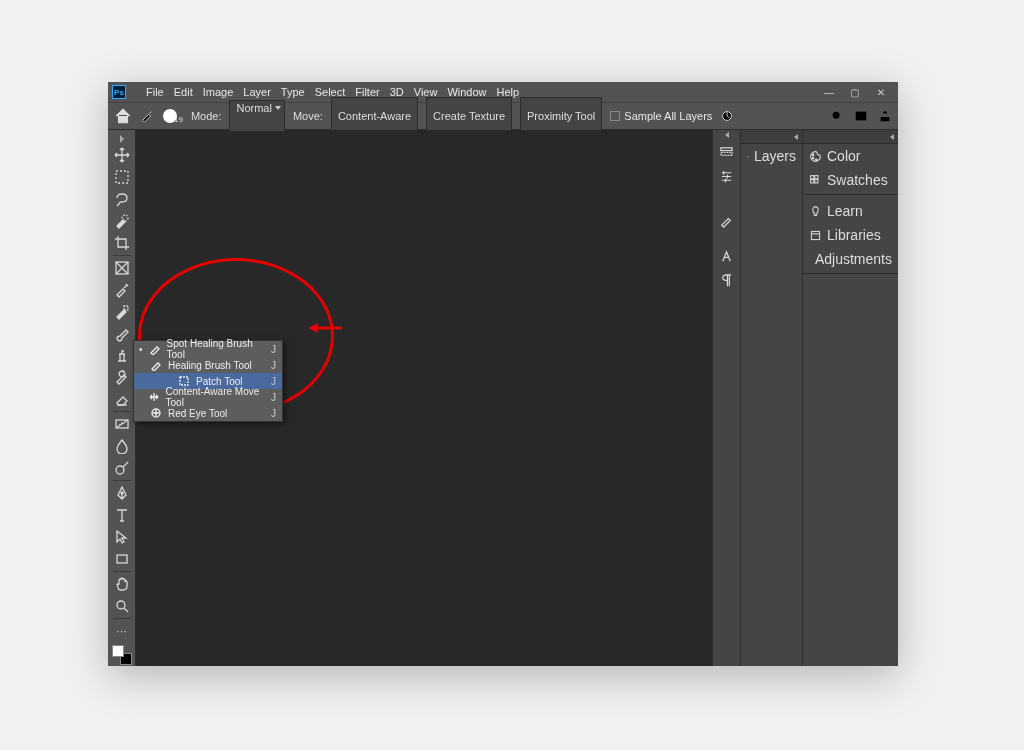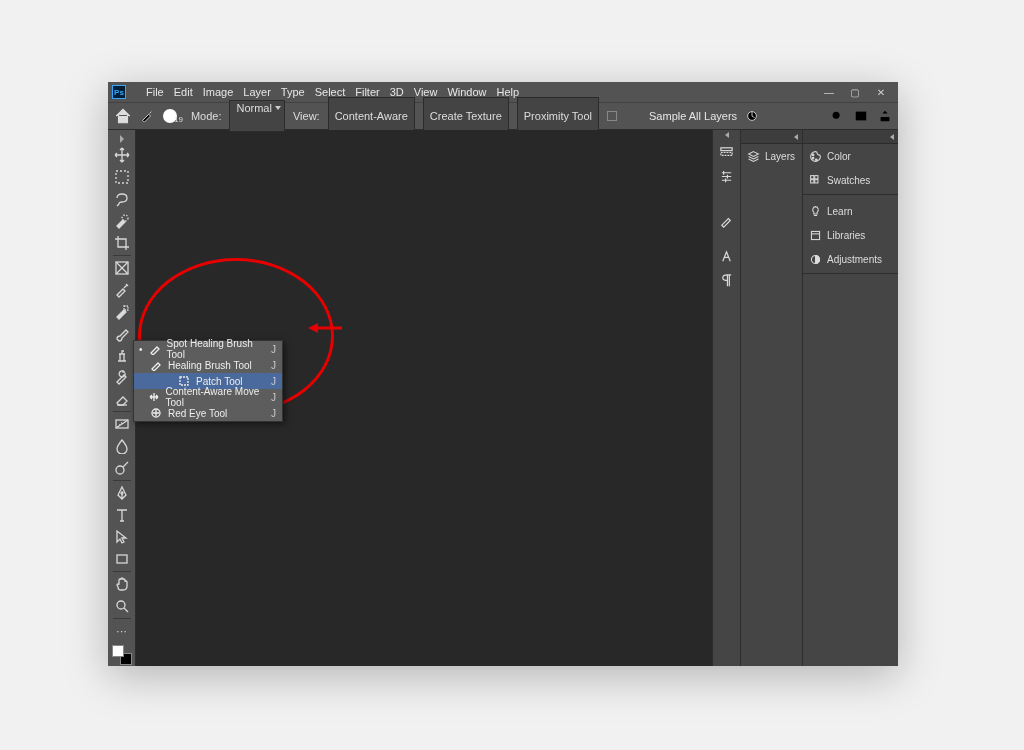--- a/index.html
+++ b/index.html
@@ -47,21 +47,21 @@
   
   .minidock{width:28px;background:#454545;border-left:1px solid #2d2d2d;display:flex;flex-direction:column;align-items:center;}
   .minidock .hdr{height:10px;width:100%;display:flex;justify-content:center;align-items:center;}
   .minidock .hdr:before{content:"";border-top:3px solid transparent;border-bottom:3px solid transparent;border-right:4px solid #aaa;}
   .dock-ico{width:22px;height:24px;display:flex;align-items:center;justify-content:center;color:#ddd;}
   .dock-ico svg{width:15px;height:15px;stroke:#d8d8d8;fill:none;stroke-width:1.3;}
   
   .panelstack{width:62px;background:#454545;border-left:1px solid #2d2d2d;display:flex;flex-direction:column;}
   .panel-head{height:14px;background:#3d3d3d;border-bottom:1px solid #2b2b2b;display:flex;justify-content:flex-end;align-items:center;padding-right:4px;}
   .panel-head:before{content:"";border-top:3px solid transparent;border-bottom:3px solid transparent;border-right:4px solid #aaa;}
-  .panel-row{height:24px;display:flex;align-items:center;gap:5px;padding:0 6px;color:#ddd;font-size:10px;}
+  .panel-row{height:24px;display:flex;align-items:center;gap:5px;padding:0 6px;color:#ddd;font-size:14px;}
   .panel-row svg{width:13px;height:13px;stroke:#d8d8d8;fill:none;stroke-width:1.3;}
   .panelstack2{width:96px;background:#454545;border-left:1px solid #2d2d2d;display:flex;flex-direction:column;}
   .panelstack2 .group{border-bottom:1px solid #2d2d2d;padding-bottom:2px;margin-bottom:4px;}
   
   .flyout{position:absolute;left:25px;top:210px;background:#5d5d5d;border:1px solid #333;box-shadow:2px 2px 6px rgba(0,0,0,0.5);font-size:10px;min-width:150px;z-index:10;}
   .flyout .row{display:flex;align-items:center;height:16px;padding:0 6px 0 4px;gap:5px;color:#eee;}
   .flyout .row.sel{background:#4a6a9d;padding-left:32px;}
   .flyout .row .bullet{width:6px;text-align:center;}
   .flyout .row .fico{width:14px;display:flex;justify-content:center;}
   .flyout .row .fico svg{width:12px;height:12px;stroke:#eee;fill:none;stroke-width:1.3;}
@@ -109,25 +109,25 @@
         </svg>
     </span>
     <span style="display:flex;align-items:flex-end;">
       <span class="brush-swatch">
           <span class="brush-dot"></span>
         </span>
       <span class="brush-size">19</span>
     </span>
     <span class="lbl">Mode:</span>
     <span class="dropdown">Normal</span>
-    <span class="lbl">View:</span>
+    <span class="lbl">Move:</span>
     <span class="opt-btn">Content-Aware</span>
     <span class="opt-btn">Create Texture</span>
     <span class="opt-btn">Proximity Tool</span>
-    <span style="display:flex;align-items:center;gap:28px;">
+    <span style="display:flex;align-items:center;">
       <span class="checkbox"></span>
       <span>Sample All Layers</span>
     </span>
     <span class="ico">
       <svg viewBox="0 0 16 16">
           <circle cx="8" cy="8" r="5" stroke="#ddd"></circle>
           <path d="M8 3 L8 8 L11 10" stroke="#ddd"></path>
         </svg>
     </span>
     <div class="right-opts">

